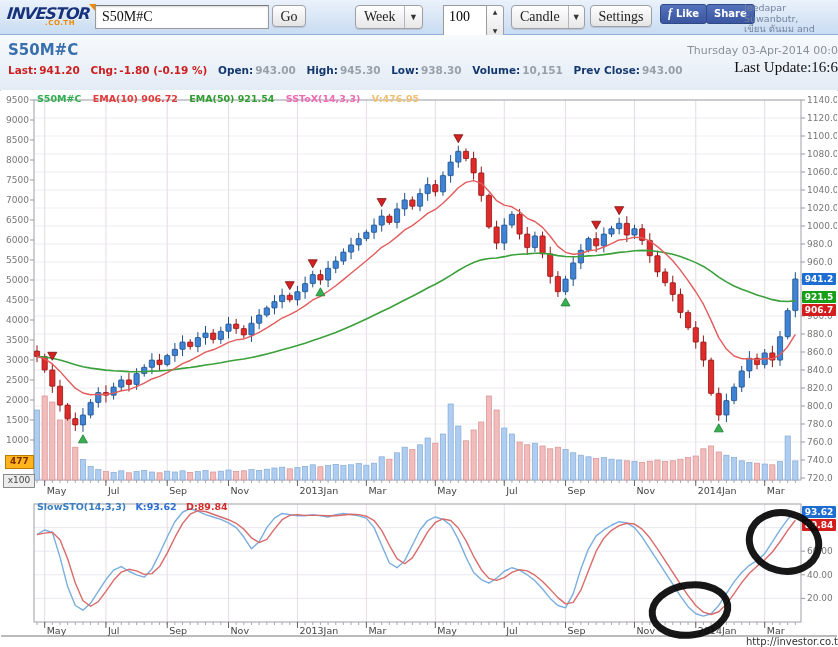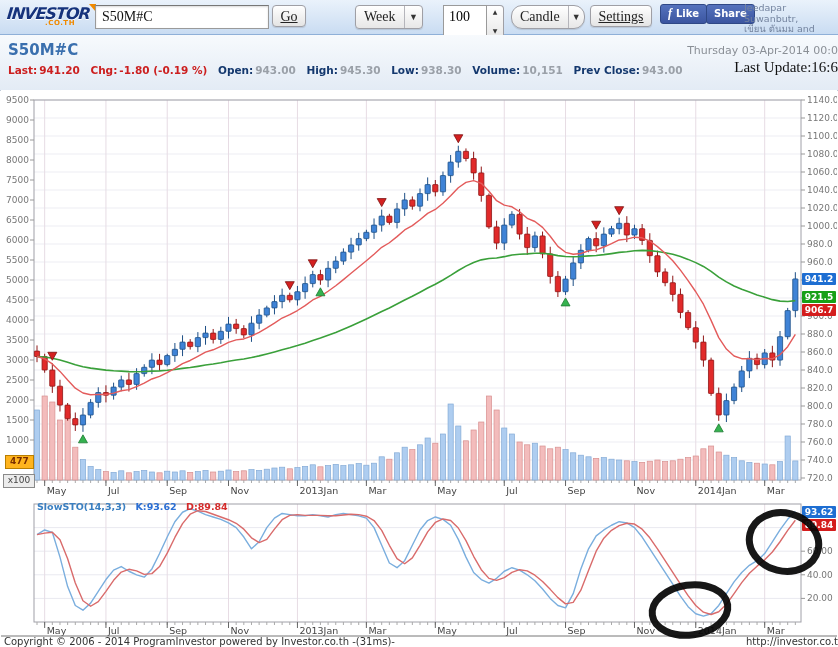--- a/index.html
+++ b/index.html
@@ -9,21 +9,21 @@
   #toolbar{position:absolute;left:0;top:0;width:838px;height:34px;
     background:linear-gradient(#eaf2fb,#c9dcf2);border-bottom:1px solid #8fb0d8;}
   #logo{position:absolute;left:7px;top:4px;width:86px;height:26px;}
   #logo .main{font:italic 900 16px "DejaVu Sans",sans-serif;color:#16337c;letter-spacing:-1px;transform:skewX(-6deg);display:inline-block;text-shadow:0 1px 0 #fff;}
   #logo .sub{position:absolute;right:18px;top:15px;font:900 7px "DejaVu Sans",sans-serif;color:#f08a00;letter-spacing:.5px;}
   #logo .tri{position:absolute;right:-3px;top:0;width:0;height:0;border-left:7px solid transparent;border-top:8px solid #f08a00;}
   .mac-input{position:absolute;top:5px;height:22px;background:#fff;border:1px solid #9a9a9a;border-top-color:#777;
     font:14px "Liberation Serif",serif;color:#111;padding:0 6px;line-height:22px;box-shadow:inset 0 1px 2px rgba(0,0,0,.15);}
   .mac-btn{position:absolute;top:5px;height:22px;box-sizing:border-box;background:linear-gradient(#ffffff,#e4e4e4);
     border:1px solid #9f9fa5;border-radius:4px;font:14px "Liberation Serif",serif;color:#222;text-align:center;
-    line-height:22px;box-shadow:0 1px 1px rgba(0,0,0,.12);cursor:default;text-decoration:underline;}
+    line-height:22px;box-shadow:0 1px 1px rgba(0,0,0,.12);cursor:default;}
   .mac-select{position:absolute;top:5px;height:24px;box-sizing:border-box;background:linear-gradient(#ffffff,#e7e7e7);
     border:1px solid #9f9fa5;border-radius:4px;font:14px "Liberation Serif",serif;color:#222;display:flex;box-shadow:0 1px 1px rgba(0,0,0,.12);}
   .mac-select .val{flex:1;padding:0 8px;line-height:22px;}
   .mac-select .arrow{width:17px;border-left:1px solid #b5b5bb;text-align:center;line-height:22px;font-size:9px;color:#333;}
   .mac-spin{position:absolute;top:5px;height:40px;box-sizing:border-box;display:flex;}
   .mac-spin .val{width:44px;background:#fff;border:1px solid #9a9a9a;font:14px "Liberation Serif",serif;padding:0 5px;line-height:22px;box-sizing:border-box;}
   .mac-spin .steps{width:16px;display:flex;flex-direction:column;background:linear-gradient(#fff,#e2e2e2);border:1px solid #9f9fa5;border-left:none;border-radius:0 4px 4px 0;}
   .mac-spin .steps span{flex:1;font-size:6px;line-height:11px;text-align:center;color:#333;}
   .fb-btn{position:absolute;top:4px;height:18px;background:linear-gradient(#5472bd,#3b55a0);border:1px solid #2f4886;border-radius:3px;
     color:#fff;font:bold 10px "DejaVu Sans",sans-serif;line-height:17px;padding:0 7px;}
@@ -78,21 +78,21 @@
       <span class="val">Week</span>
       <span class="arrow">▼</span>
     </div>
     <div class="mac-spin" style="left:443px;">
       <span class="val">100</span>
       <span class="steps">
           <span>▲</span>
           <span>▼</span>
         </span>
     </div>
-    <div class="mac-select" style="left:511px;width:74px;border-radius:11px;">
+    <div class="mac-select" style="left:511px;width:74px;">
       <span class="val">Candle</span>
       <span class="arrow">▼</span>
     </div>
     <div class="mac-btn" style="left:590px;width:62px;">Settings</div>
     <div class="fb-btn" style="left:660px;"><span class="f">f</span><span>Like</span></div>
     <div class="fb-btn" style="left:706px;"><span>Share</span></div>
     <div id="fb-caption">
       <div>Jeedapar Suwanbutr,</div>
       <div>เขียน ตันมม and 2,795</div>
       <div>others like this.</div>
@@ -108,20 +108,27 @@
       <span class="lab">High:</span><span class="val">945.30</span>
       <span class="lab">Low:</span><span class="val">938.30</span>
       <span class="lab">Volume:</span><span class="val">10,151</span>
       <span class="lab">Prev Close:</span><span class="val">943.00</span>
     </div>
     <div id="date-text">Thursday 03-Apr-2014 00:0</div>
     <div id="last-update">Last Update:16:6</div>
   </div>
 
   <div id="main-panel">
+    <div id="main-legend">
+      <span style="color:#2fae4f;">S50M#C</span>
+      <span style="color:#e23b3b;">EMA(10) 906.72</span>
+      <span style="color:#2f9e2f;">EMA(50) 921.54</span>
+      <span style="color:#f06ab4;">SSToX(14,3,3)</span>
+      <span style="color:#f0c070;">V:476.95</span>
+    </div>
     <svg id="main-svg" width="836" height="408" viewBox="0 0 836 408">
         <line x1="33" y1="388" x2="800" y2="388" stroke="#ededf3"></line>
         <line x1="33" y1="370" x2="800" y2="370" stroke="#ededf3"></line>
         <line x1="33" y1="352" x2="800" y2="352" stroke="#ededf3"></line>
         <line x1="33" y1="334" x2="800" y2="334" stroke="#ededf3"></line>
         <line x1="33" y1="316" x2="800" y2="316" stroke="#ededf3"></line>
         <line x1="33" y1="298" x2="800" y2="298" stroke="#ededf3"></line>
         <line x1="33" y1="280" x2="800" y2="280" stroke="#ededf3"></line>
         <line x1="33" y1="262" x2="800" y2="262" stroke="#ededf3"></line>
         <line x1="33" y1="244" x2="800" y2="244" stroke="#ededf3"></line>
@@ -824,20 +831,19 @@
         <line x1="694.76" y1="123" x2="694.76" y2="129" stroke="#666"></line>
         <text x="696.76" y="135" font-size="9.5" fill="#444">2014Jan</text>
         <line x1="763.7" y1="123" x2="763.7" y2="129" stroke="#666"></line>
         <text x="765.7" y="135" font-size="9.5" fill="#444">Mar</text>
         <polyline points="36,35.68000000000001 43.66,30.960000000000008 51.32,33.32000000000001 58.980000000000004,58.10000000000001 66.64,87.6 74.3,106.48 81.96000000000001,111.2 89.62,104.12 97.28,92.32 104.94,80.52000000000001 112.6,71.08000000000001 120.26,67.54 127.92,72.26 135.57999999999998,75.80000000000001 143.24,78.16 150.9,69.9 158.56,54.56 166.22,38.040000000000006 173.88,22.700000000000003 181.54,13.260000000000005 189.2,9.719999999999999 196.86,12.080000000000013 204.52,15.620000000000005 212.18,17.980000000000004 219.84,20.340000000000003 227.5,23.88000000000001 235.16,28.60000000000001 242.82,38.040000000000006 250.48000000000002,49.84 258.14,42.760000000000005 265.8,28.60000000000001 273.46000000000004,19.16000000000001 281.12,14.440000000000012 288.78,15.620000000000005 296.44,16.80000000000001 304.1,16.80000000000001 311.76,15.620000000000005 319.42,16.80000000000001 327.08,17.980000000000004 334.74,15.620000000000005 342.4,14.440000000000012 350.06,15.620000000000005 357.72,16.80000000000001 365.38,19.16000000000001 373.04,28.60000000000001 380.7,46.3 388.36,64 396.02,68.72 403.68,61.64 411.34000000000003,46.3 419,30.960000000000008 426.66,21.52000000000001 434.32,17.980000000000004 441.98,20.340000000000003 449.64,26.24000000000001 457.3,40.400000000000006 464.96000000000004,58.10000000000001 472.62,73.44 480.28000000000003,80.52000000000001 487.94,84.06 495.6,79.34 503.26,72.26 510.92,68.72 518.5799999999999,71.08000000000001 526.24,75.80000000000001 533.9000000000001,81.7 541.56,89.96000000000001 549.22,99.4 556.88,106.48 564.54,108.84 572.2,94.68 579.86,69.9 587.52,49.84 595.1800000000001,36.86 602.84,30.960000000000008 610.5,26.24000000000001 618.16,22.700000000000003 625.82,23.88000000000001 633.48,28.60000000000001 641.14,38.040000000000006 648.8,49.84 656.46,61.64 664.12,73.44 671.78,85.24000000000001 679.44,97.04 687.1,107.66 694.76,114.74 702.42,117.1 710.08,114.74 717.74,106.48 725.4,94.68 733.0600000000001,82.88 740.72,73.44 748.38,66.36 756.04,61.64 763.7,54.56 771.36,42.760000000000005 779.02,30.960000000000008 786.6800000000001,20.340000000000003 794.34,12.528400000000005" fill="none" stroke="#7aaede" stroke-width="1.4" stroke-linejoin="round"></polyline>
         <polyline points="36,35.68000000000001 43.66,34.10666666666668 51.32,33.32000000000001 58.980000000000004,40.79333333333334 66.64,59.67333333333334 74.3,84.06 81.96000000000001,101.76 89.62,107.26666666666667 97.28,102.54666666666667 104.94,92.32 112.6,81.30666666666667 120.26,73.04666666666667 127.92,70.29333333333334 135.57999999999998,71.86666666666667 143.24,75.40666666666667 150.9,74.62 158.56,67.54 166.22,54.16666666666667 173.88,38.43333333333334 181.54,24.66666666666667 189.2,15.226666666666674 196.86,11.686666666666682 204.52,12.47333333333333 212.18,15.226666666666674 219.84,17.980000000000004 227.5,20.733333333333334 235.16,24.273333333333326 242.82,30.173333333333332 250.48000000000002,38.82666666666668 258.14,43.54666666666668 265.8,40.400000000000006 273.46000000000004,30.173333333333332 281.12,20.733333333333334 288.78,16.40666666666668 296.44,15.620000000000005 304.1,16.40666666666668 311.76,16.40666666666668 319.42,16.40666666666668 327.08,16.80000000000001 334.74,16.80000000000001 342.4,16.013333333333335 350.06,15.226666666666674 357.72,15.620000000000005 365.38,17.193333333333328 373.04,21.52000000000001 380.7,31.35333333333334 388.36,46.3 396.02,59.67333333333334 403.68,64.78666666666666 411.34000000000003,58.88666666666667 419,46.3 426.66,32.92666666666668 434.32,23.48666666666668 441.98,19.946666666666673 449.64,21.52000000000001 457.3,28.99333333333334 464.96000000000004,41.58 472.62,57.31333333333333 480.28000000000003,70.68666666666667 487.94,79.34 495.6,81.30666666666667 503.26,78.55333333333334 510.92,73.44 518.5799999999999,70.68666666666667 526.24,71.86666666666667 533.9000000000001,76.19333333333333 541.56,82.48666666666666 549.22,90.35333333333332 556.88,98.61333333333333 564.54,104.90666666666667 572.2,103.33333333333333 579.86,91.14 587.52,71.47333333333333 595.1800000000001,52.2 602.84,39.22 610.5,31.35333333333334 618.16,26.633333333333326 625.82,24.273333333333326 633.48,25.060000000000002 641.14,30.173333333333332 648.8,38.82666666666668 656.46,49.84 664.12,61.64 671.78,73.44 679.44,85.24000000000001 687.1,96.64666666666668 694.76,106.48 702.42,113.16666666666667 710.08,115.52666666666667 717.74,112.77333333333334 725.4,105.3 733.0600000000001,94.68 740.72,83.66666666666666 748.38,74.22666666666666 756.04,67.14666666666668 763.7,60.85333333333334 771.36,52.986666666666665 779.02,42.760000000000005 786.6800000000001,31.35333333333334 794.34,21.276133333333348" fill="none" stroke="#d96b6b" stroke-width="1.4" stroke-linejoin="round"></polyline>
         <line x1="0" y1="137" x2="836" y2="137" stroke="#777"></line>
       </svg>
   <div class="axis-badge" style="left: 801px; top: 7px; background: rgb(30, 110, 210);">93.62</div><div class="axis-badge" style="left: 801px; top: 20px; background: rgb(212, 29, 29);">89.84</div></div>
 
-  <div id="footer-left">Copyright © 2006 - 2014 ProgramInvestor powered by Investor.co.th -(31ms)-</div>
   <div id="footer-right">http://investor.co.t</div>
 
   <svg id="annotation-overlay" viewBox="0 0 838 647">
       <ellipse cx="690" cy="610" rx="38" ry="25" transform="rotate(-8 690 610)" fill="none" stroke="#050505" stroke-width="7" opacity="0.93"></ellipse>
       <ellipse cx="784" cy="542" rx="35" ry="29" transform="rotate(14 784 542)" fill="none" stroke="#050505" stroke-width="7" opacity="0.93"></ellipse>
     </svg>
 </div>
 
 </body></html>

